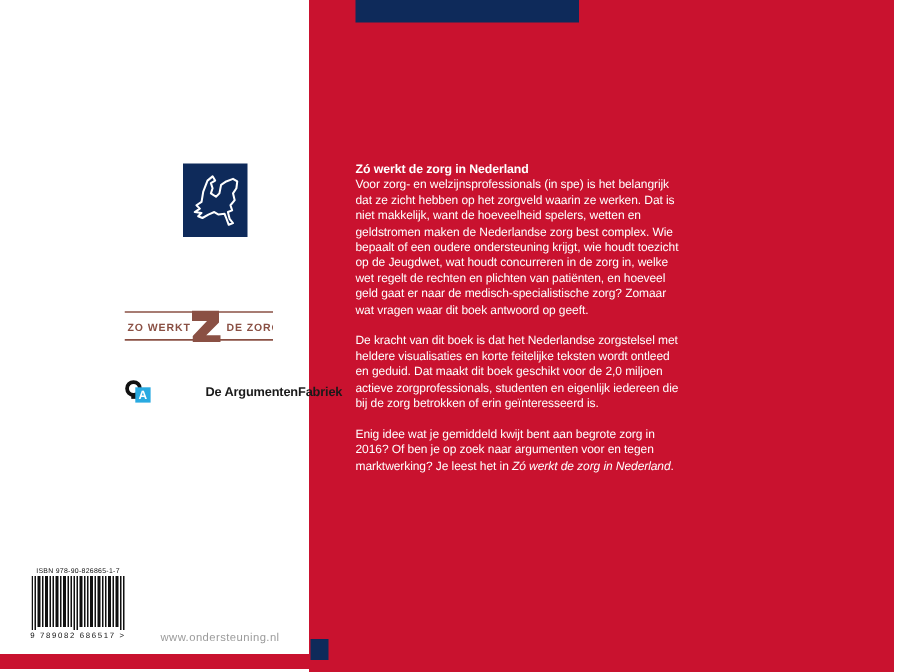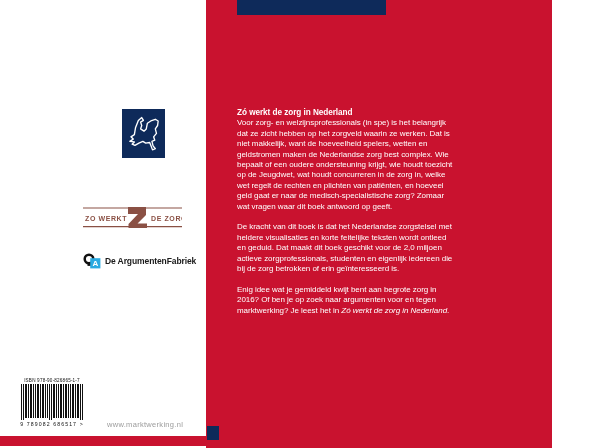--- a/index.html
+++ b/index.html
@@ -1,17 +1,17 @@
 <!DOCTYPE html>
 <html><head>
 <meta charset="utf-8">
 <style>
   html,body{margin:0;padding:0;background:#ffffff;}
   #canvas{
-    position:relative;width:552px;height:448px;background:#ffffff;
+    position:relative;width:600px;height:448px;background:#ffffff;
     overflow:hidden;font-family:"Liberation Sans",sans-serif;
   }
   
   .front-panel{
     position:absolute;left:206px;top:0;width:390px;height:448px;
     background:#c9122f;
   }
   .top-tab{
     position:absolute;left:237px;top:0;width:149px;height:15px;
     background:#0e2a5a;
@@ -38,21 +38,21 @@
   .nl-badge{
     position:absolute;left:122px;top:109px;width:43px;height:49px;
     background:#0e2a5a;display:flex;align-items:center;justify-content:center;
   }
   .series-logo{position:absolute;left:83px;top:207px;width:99px;height:21px;}
   .publisher{
     position:absolute;left:83px;top:252px;height:18px;
     display:flex;align-items:center;gap:4px;
   }
   .publisher .name{
-    font-size:8.5px;font-weight:bold;color:#1a1a1a;letter-spacing:-0.1px;
+    font-size:8.5px;font-weight:bold;color:#1a1a1a;letter-spacing:-0.1px;margin-left:32px;
   }
   .barcode{
     position:absolute;left:19px;top:377px;width:66px;height:54px;
     display:flex;flex-direction:column;align-items:center;
   }
   .barcode .isbn{
     font-size:4.6px;color:#111;letter-spacing:0.2px;white-space:nowrap;
     line-height:7px;
   }
   .barcode .digits{
@@ -133,15 +133,15 @@
         <rect x="49" y="0" width="1" height="34" fill="#111"></rect>
       <rect x="51" y="0" width="2" height="34" fill="#111"></rect>
         <rect x="54" y="0" width="1" height="34" fill="#111"></rect>
       <rect x="56" y="0" width="2" height="34" fill="#111"></rect>
       <rect x="59" y="0" width="1" height="36" fill="#111"></rect>
         <rect x="61" y="0" width="1" height="36" fill="#111"></rect>
     </svg>
     <div class="digits">9 789082 686517 &gt;</div>
   </div>
 
-  <div class="website">www.marktwerking.nl</div>
+  <div class="website">www.ondersteuning.nl</div>
 
 </div>
 
 </body></html>

